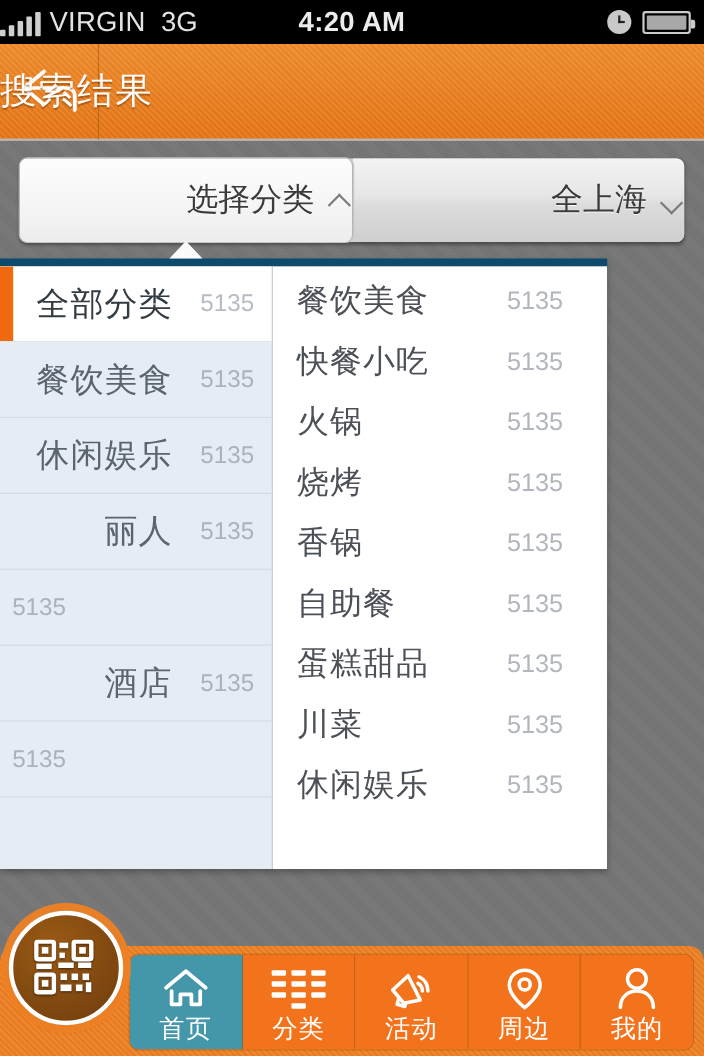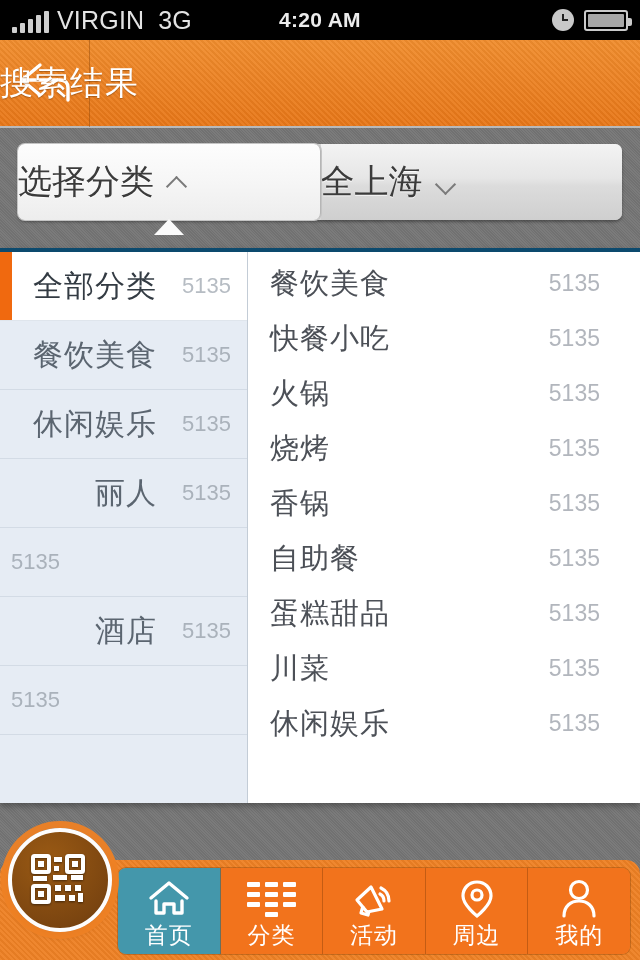--- a/index.html
+++ b/index.html
@@ -21,32 +21,32 @@
         rgba(255,255,255,.045) 0px, rgba(255,255,255,.045) 1px,
         rgba(0,0,0,.035) 1px, rgba(0,0,0,.035) 2px);
   }
 
   
   .statusbar {
     position:absolute; left:0; top:0; width:640px; height:40px;
     background:#000; color:#d8d8d8;
     display:flex; align-items:center; z-index:40;
   }
-  .sb-left { display:flex; align-items:flex-end; gap:8px; padding-left:12px; }
+  .sb-left { display:flex; align-items:flex-end; gap:8px; padding-left:0; }
   .bars { display:flex; align-items:flex-end; gap:3px; height:22px; }
   .bars i { display:block; width:5px; background:#cfcfcf; border-radius:1px; }
   .bars i:nth-child(1){height:6px;}
   .bars i:nth-child(2){height:10px;}
   .bars i:nth-child(3){height:14px;}
   .bars i:nth-child(4){height:18px;}
   .bars i:nth-child(5){height:22px;}
   .carrier { font-size:25px; letter-spacing:.2px; color:#e3e3e3; line-height:26px; }
   .netmode { font-size:25px; color:#e3e3e3; line-height:26px; margin-left:6px; }
   .sb-center { position:absolute; left:0; right:0; text-align:center;
-               font-size:21px; color:#ececec; font-weight:bold; letter-spacing:.3px;}
+               font-size:25px; color:#ececec; font-weight:bold; letter-spacing:.3px;}
   .sb-right { margin-left:auto; display:flex; align-items:center; gap:10px; padding-right:12px; z-index:2;}
   .clock-ic { width:22px; height:22px; border-radius:50%; background:#c9c9c9; position:relative; }
   .clock-ic::before{content:"";position:absolute;left:10px;top:5px;width:2px;height:7px;background:#222;}
   .clock-ic::after{content:"";position:absolute;left:10px;top:10px;width:6px;height:2px;background:#222;}
   .batt { width:44px; height:21px; border:2px solid #cacaca; border-radius:3px; position:relative; padding:2px;}
   .batt::after{content:"";position:absolute;right:-6px;top:6px;width:4px;height:8px;background:#cacaca;border-radius:0 2px 2px 0;}
   .batt span{display:block;width:100%;height:100%;background:#a8a8a8;border-radius:1px;}
 
   
   .navbar {
@@ -75,22 +75,22 @@
     position:absolute; left:0; top:130px; width:640px; height:104px; z-index:25;
   }
   .segwrap {
     position:absolute; left:18px; top:14px; width:604px; height:76px;
     border-radius:7px; display:flex;
     box-shadow:0 2px 3px rgba(0,0,0,.35);
     background:#d7d7d7;
     overflow:visible;
   }
   .seg {
-    flex:1; display:flex; align-items:center; justify-content:flex-start; gap:12px;
-    font-size:34px; color:#3b3b3b;
+    flex:1; display:flex; align-items:center; justify-content:flex-end; gap:12px;
+    font-size:29px; color:#3b3b3b;
     background:linear-gradient(#f3f3f3 0%, #e6e6e6 45%, #dcdcdc 55%, #cfcfcf 100%);
     border-right:1px solid #b6b6b6;
     position:relative;
     text-shadow:0 1px 0 rgba(255,255,255,.8);
   }
   .seg:first-child { border-radius:7px 0 0 7px; }
   .seg:last-child { border-right:none; border-radius:0 7px 7px 0; }
   .seg.active {
     background:linear-gradient(#fdfdfd 0%,#f6f6f6 50%,#ededed 100%);
     box-shadow:0 0 0 1px #c4c4c4;
@@ -105,23 +105,23 @@
   }
   .chev.up::before{ transform:rotate(135deg); top:4px; }
   .pointer{
     position:absolute; left:50%; bottom:-15px; transform:translateX(-50%);
     width:0; height:0; border-left:15px solid transparent; border-right:15px solid transparent;
     border-bottom:16px solid #fbfbfb; z-index:6;
   }
 
   
   .dropdown {
-    position:absolute; left:0; top:248px; width:640px; height:555px; z-index:20;
+    position:absolute; left:0; top:235px; width:552px; height:555px; z-index:20;
     display:flex; overflow:hidden;
-    border-top:4px solid #0c4a6e;
+    border-top:7px solid #0c4a6e;
     box-shadow:0 3px 6px rgba(0,0,0,.3);
   }
   .catcol {
     width:248px; height:100%; background:#e6ecf4;
     border-right:1px solid #c3ccd6; overflow:hidden; position:relative;
   }
   .catrow {
     height:69px; display:flex; align-items:center;
     padding:0 16px 0 0; position:relative;
     border-bottom:1px solid #d3dbe5;

